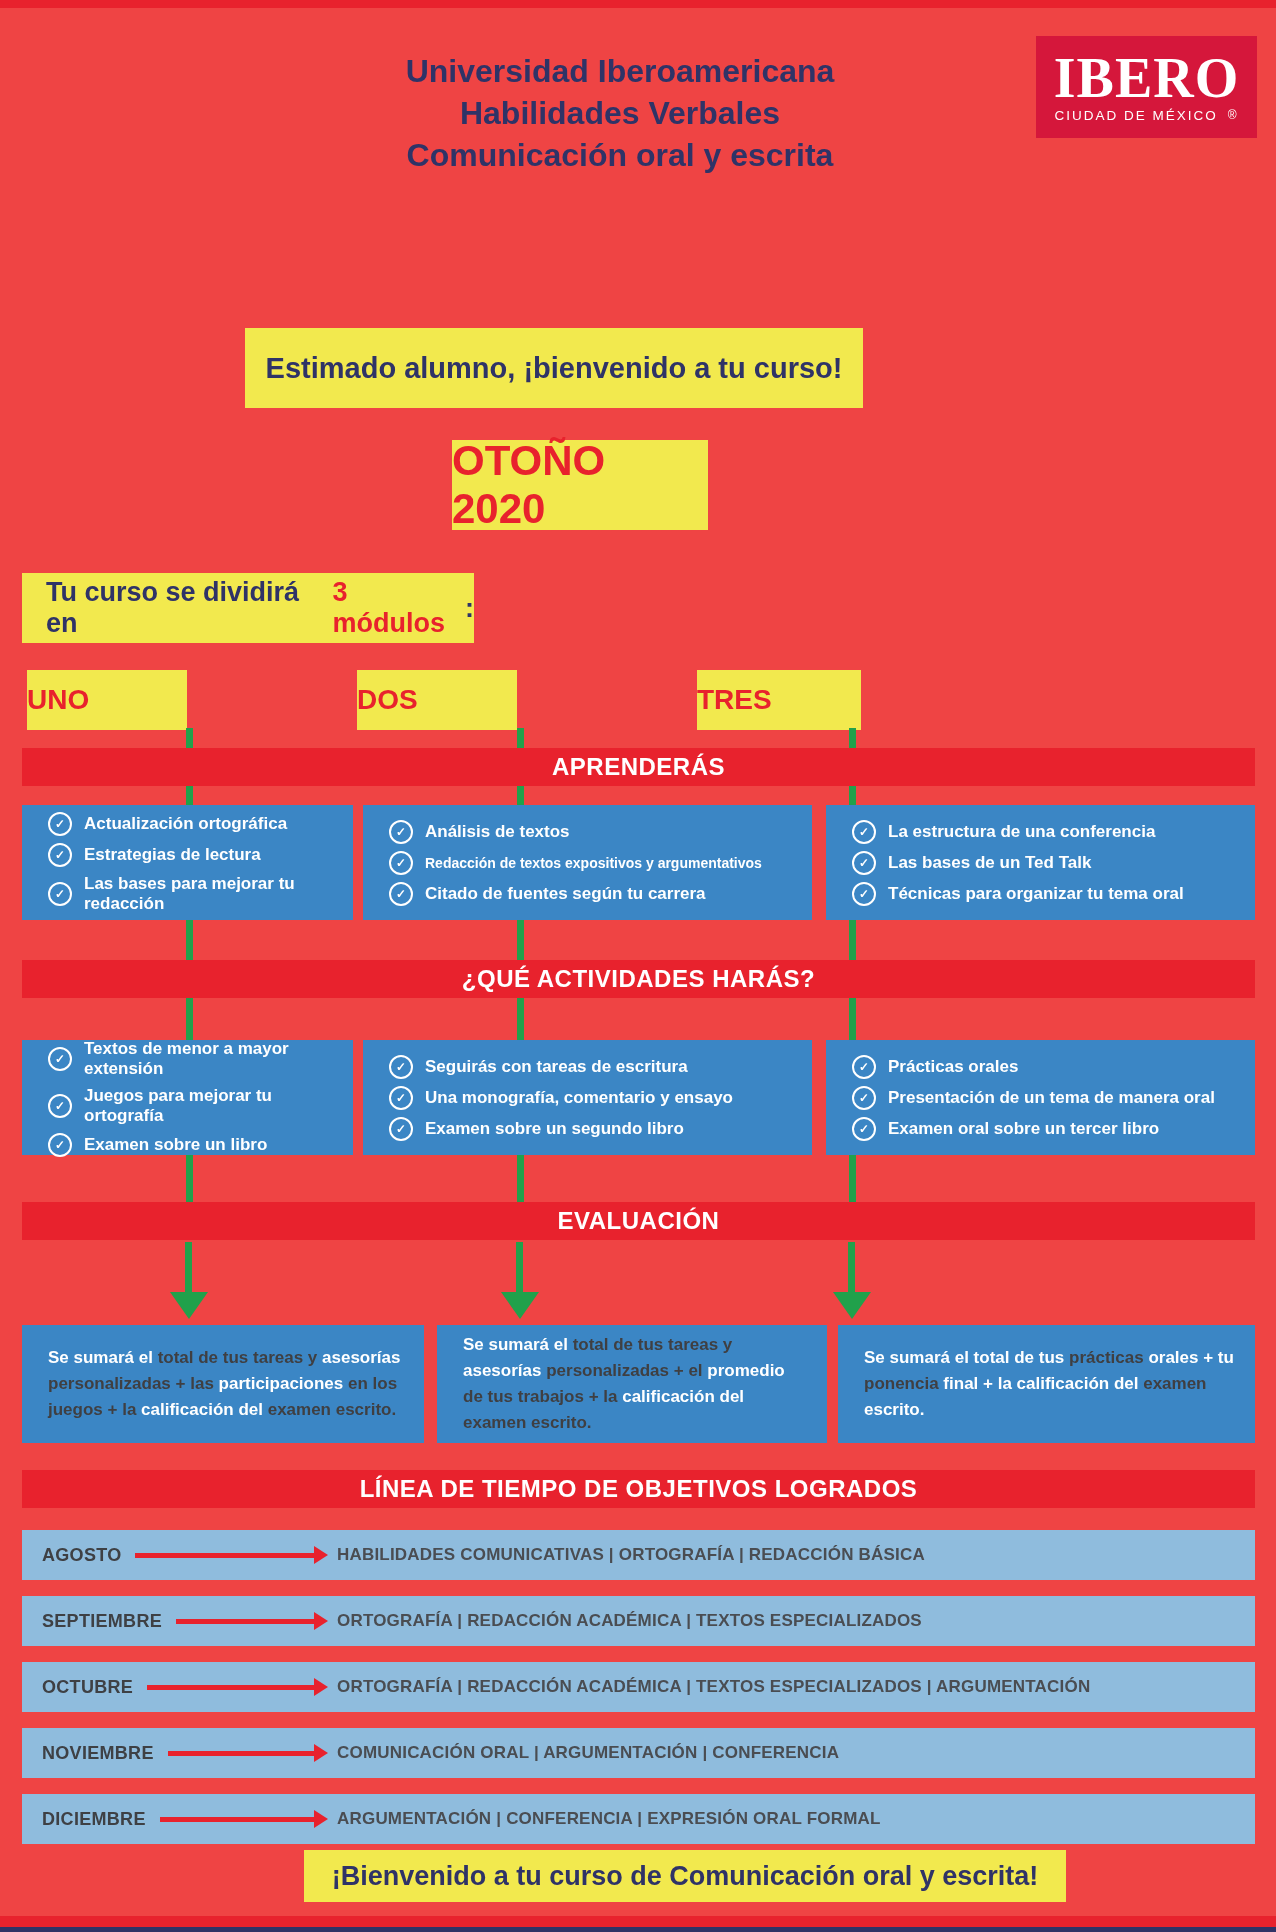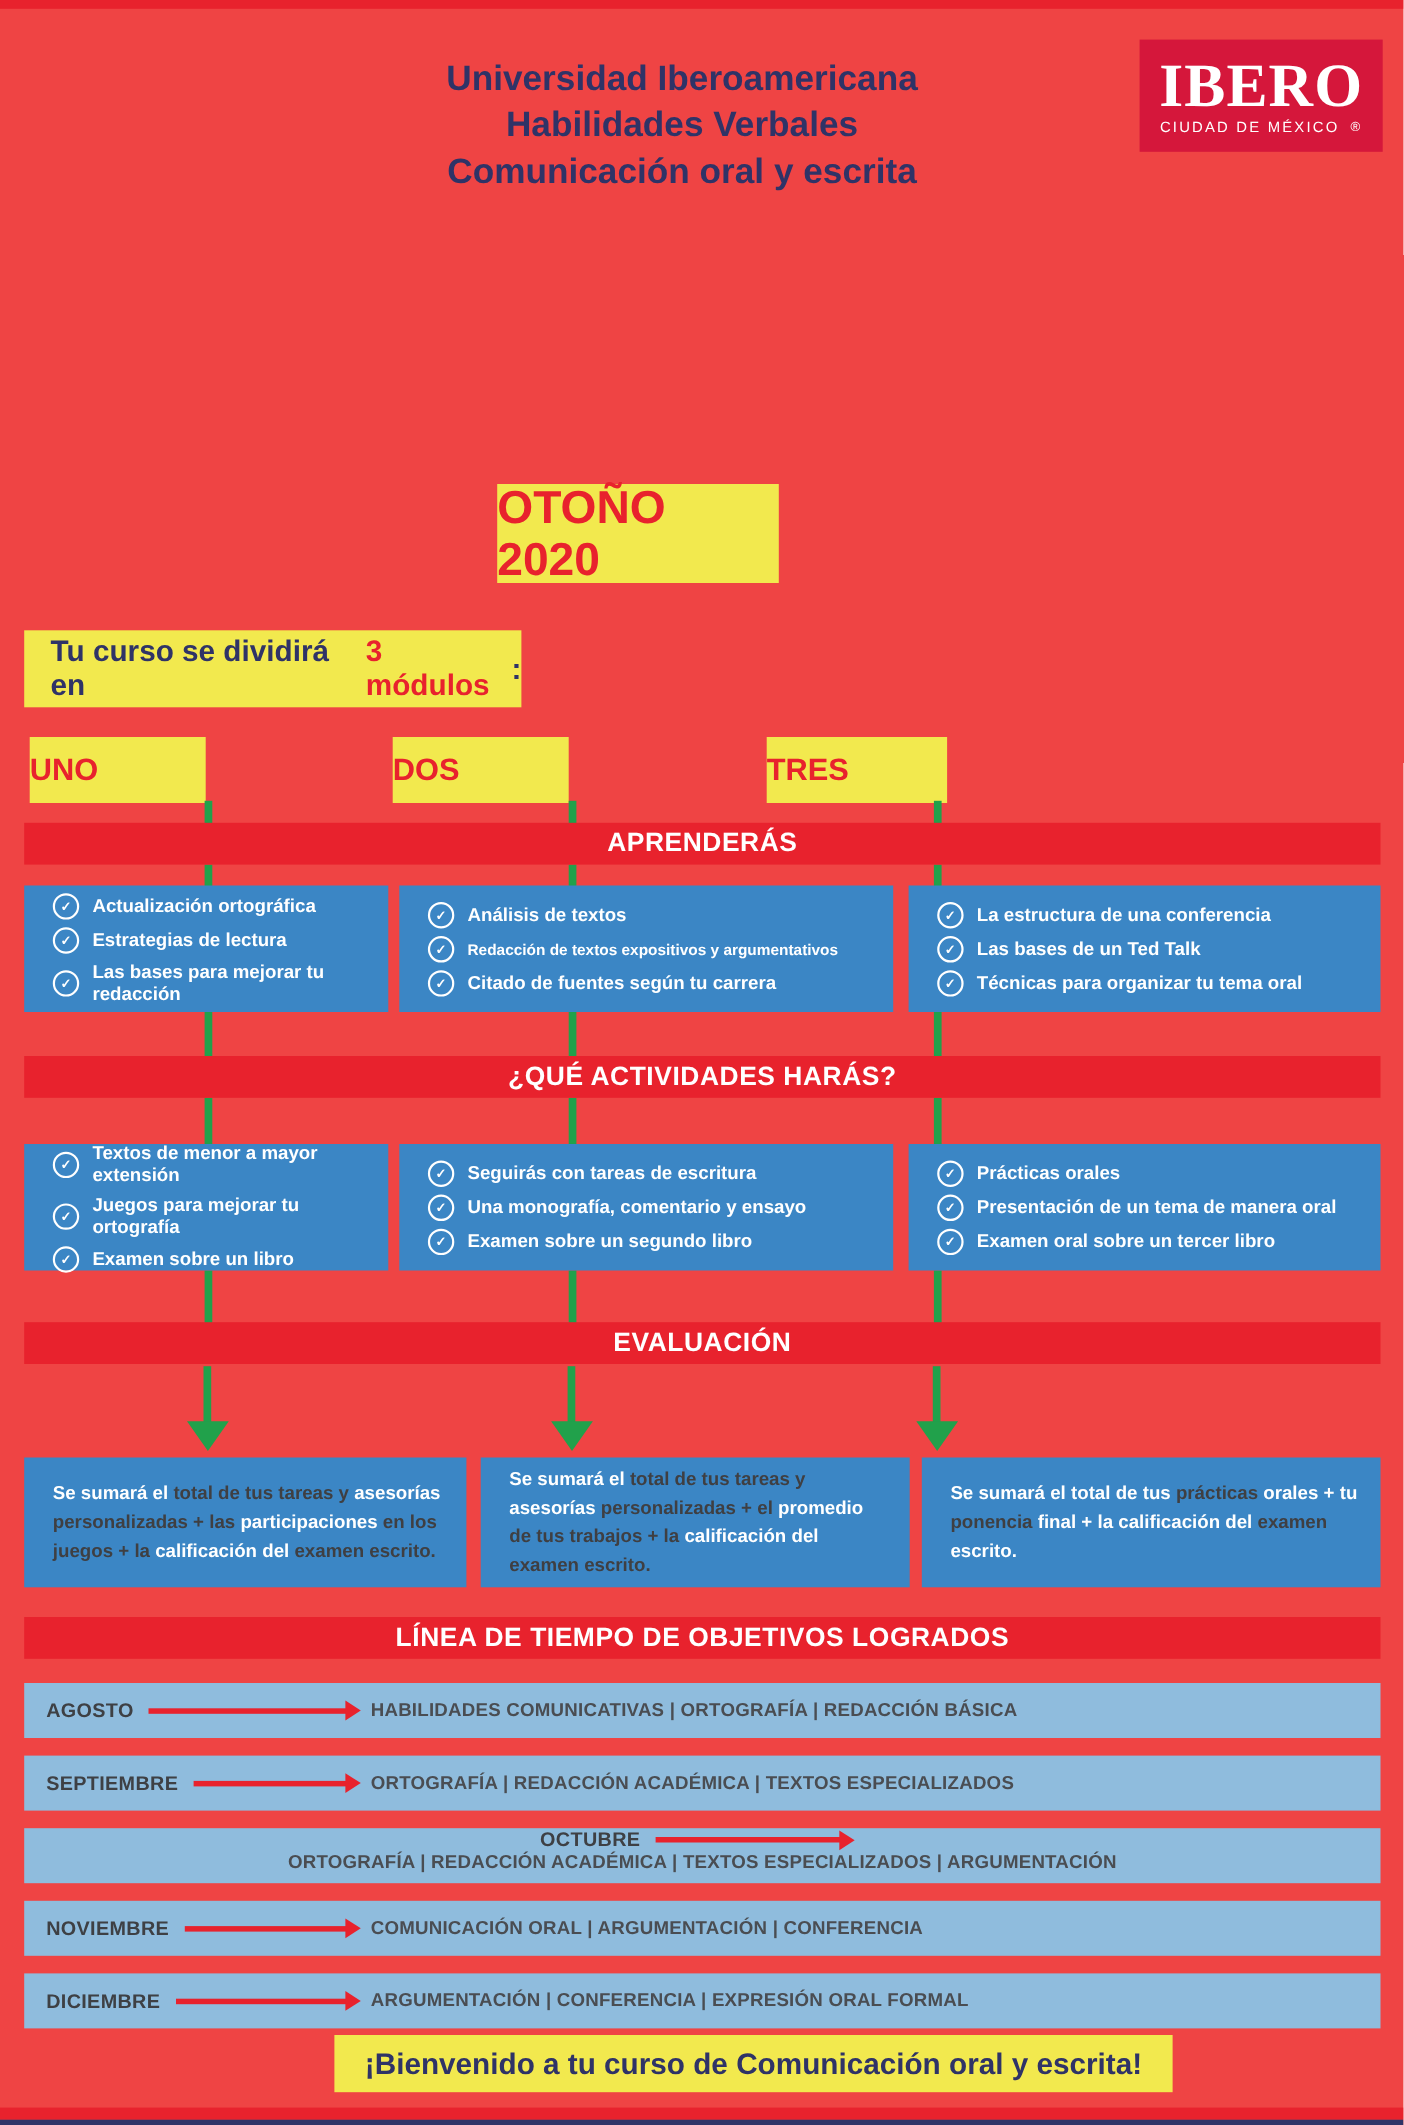--- a/index.html
+++ b/index.html
@@ -63,21 +63,21 @@
   .item{display:flex;align-items:center;gap:12px;font-weight:bold;font-size:17px;line-height:20px;}
   .item.small{font-size:14px;}
   .chk{flex:0 0 auto;width:20px;height:20px;border:2px solid #fff;border-radius:50%;
     display:flex;align-items:center;justify-content:center;font-size:12px;font-weight:bold;}
   .evaltext{font-weight:bold;font-size:17px;line-height:26px;padding-right:6px;}
   .w{color:#fff;} .d{color:var(--dark);}
 
   
   .tlrow{left:22px;width:1233px;height:50px;background:var(--lblue);display:flex;align-items:center;
     padding:0 20px;box-sizing:border-box;}
-  .t1{top:1530px;} .t2{top:1596px;} .t3{top:1662px;flex-direction:column;} .t4{top:1728px;} .t5{top:1794px;}
+  .t1{top:1530px;} .t2{top:1596px;} .t3{top:1662px;} .t4{top:1728px;} .t5{top:1794px;}
   .tl-left{display:flex;align-items:center;width:295px;flex:0 0 auto;}
   .tl-month{font-weight:bold;font-size:18px;color:#3E4044;letter-spacing:0.3px;white-space:nowrap;}
   .tl-arrow{flex:1;height:5px;background:var(--red);margin:0 22px 0 14px;position:relative;}
   .tl-arrow::after{content:'';position:absolute;right:-13px;top:-6.5px;width:0;height:0;
     border-left:14px solid var(--red);border-top:9px solid transparent;border-bottom:9px solid transparent;}
   .tl-obj{font-weight:bold;font-size:17px;color:#4A4D52;letter-spacing:0.2px;white-space:nowrap;}
 
   
   .footer{left:304px;top:1850px;width:762px;height:52px;display:flex;align-items:center;justify-content:center;
     color:var(--navy);font-weight:bold;font-size:27px;}
@@ -96,20 +96,21 @@
   </div>
 
   <div class="abs logo">
     <div class="logo-word">IBERO</div>
     <div class="logo-sub">
       <span>CIUDAD DE MÉXICO</span>
       <span class="logo-reg">®</span>
     </div>
   </div>
 
+  <div class="abs ybox welcome">Estimado alumno, ¡bienvenido a tu curso!</div>
   <div class="abs ybox term">OTOÑO 2020</div>
 
   <div class="abs ybox divider">
     <span>Tu curso se dividirá en </span>
     <span class="hl">3 módulos</span>
     <span>:</span>
   </div>
 
   <div class="abs mhead mh1">UNO</div>
   <div class="abs mhead mh2">DOS</div>

